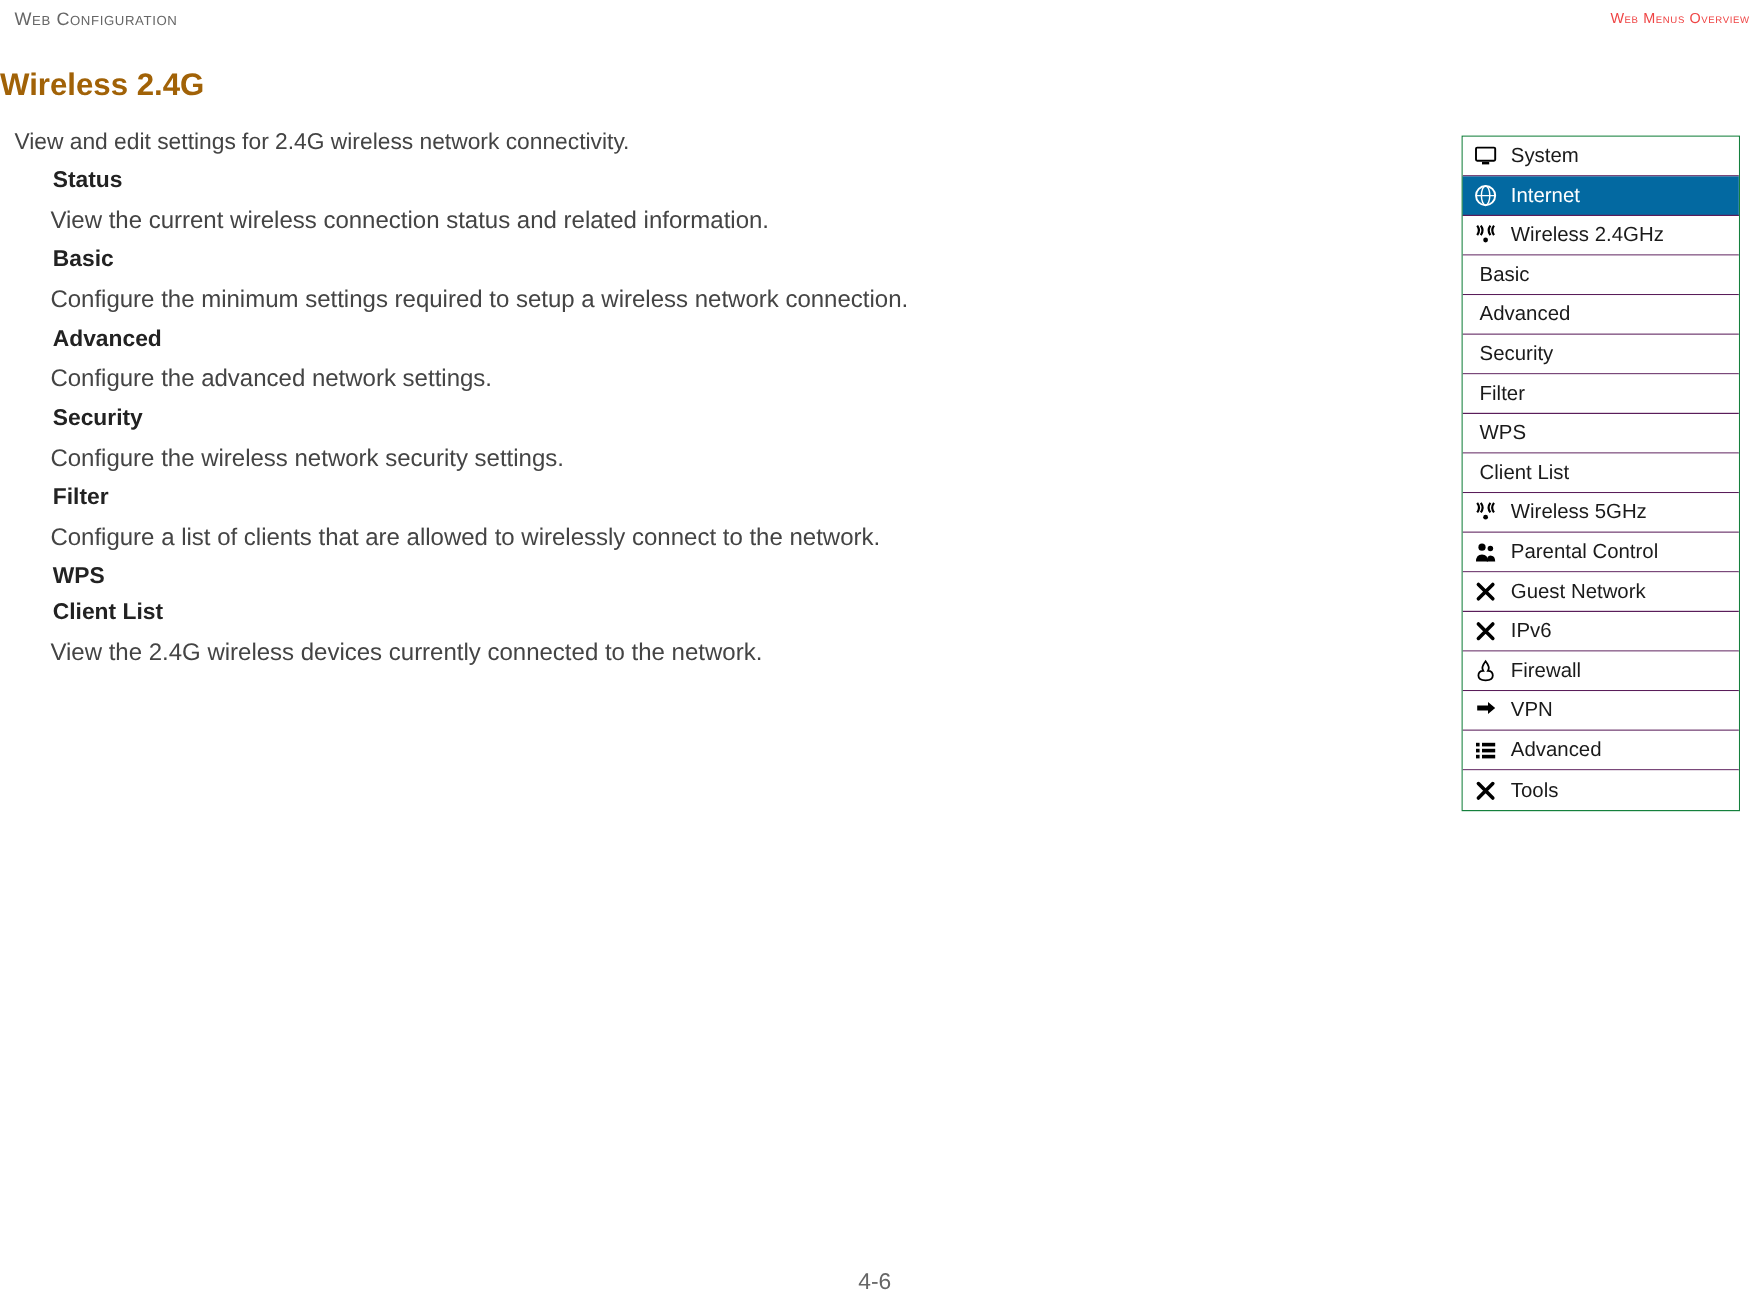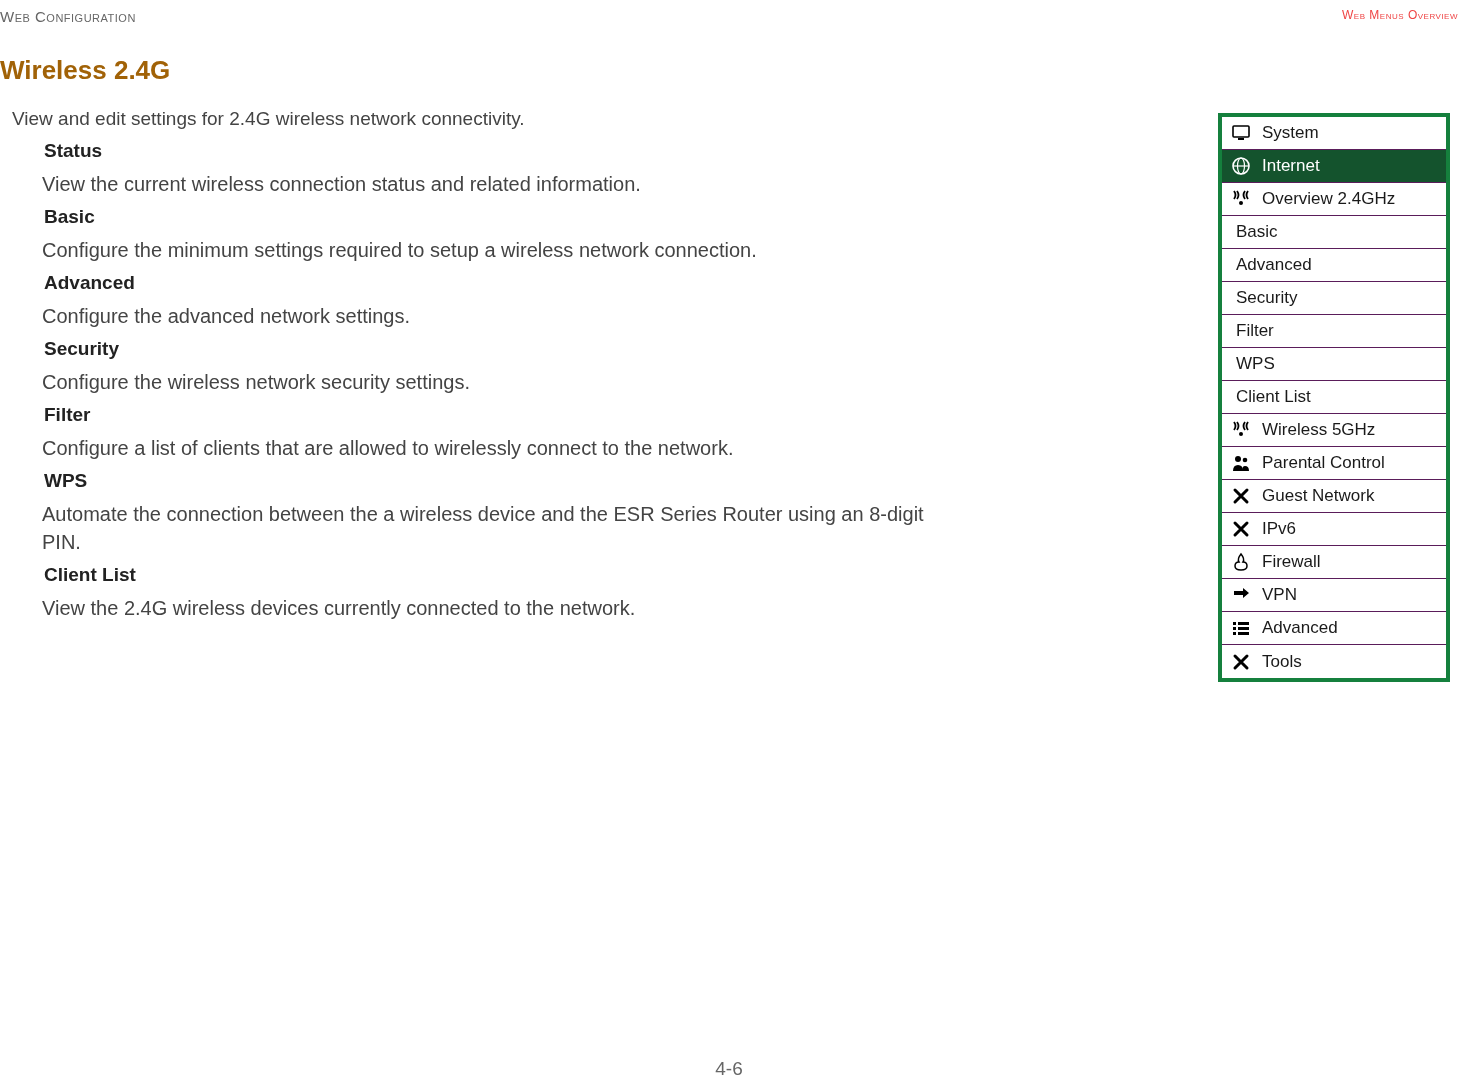--- a/index.html
+++ b/index.html
@@ -13,20 +13,21 @@
     padding: 0 20px;
   }
   .header-left {
     position: absolute;
     top: 8px;
     left: 0;
     font-size: 15px;
     font-variant: small-caps;
     color: #666;
     letter-spacing: 0.5px;
+    padding-left: 12px;
   }
   .header-right {
     position: absolute;
     top: 8px;
     right: 0;
     font-size: 12px;
     font-variant: small-caps;
     color: #ef4444;
     letter-spacing: 0.5px;
   }
@@ -63,36 +64,36 @@
     color: #444;
     margin-left: 30px;
     margin-bottom: 8px;
     line-height: 1.4;
   }
   .menu {
     position: absolute;
     top: 113px;
     right: 8px;
     width: 232px;
-    border: 4px solid #15803d;
+    border: 1px solid #15803d;
     background: #fff;
   }
   .menu-row {
     display: flex;
     align-items: center;
     height: 33px;
     padding: 0 8px;
     border-bottom: 1px solid #5a1d5a;
     font-size: 17px;
     color: #1a1a1a;
     background: #fff;
   }
   .menu-row:last-child { border-bottom: none; }
   .menu-row.selected {
-    background: #14532d;
+    background: #0369a1;
     color: #fff;
   }
   .menu-row .icon {
     display: inline-flex;
     width: 22px;
     height: 22px;
     margin-right: 10px;
     align-items: center;
     justify-content: center;
   }
@@ -130,21 +131,20 @@
   <div class="item-title">Advanced</div>
   <div class="item-desc">Configure the advanced network settings.</div>
 
   <div class="item-title">Security</div>
   <div class="item-desc">Configure the wireless network security settings.</div>
 
   <div class="item-title">Filter</div>
   <div class="item-desc">Configure a list of clients that are allowed to wirelessly connect to the network.</div>
 
   <div class="item-title">WPS</div>
-  <div class="item-desc">Automate the connection between the a wireless device and the ESR Series Router using an 8-digit PIN.</div>
 
   <div class="item-title">Client List</div>
   <div class="item-desc">View the 2.4G wireless devices currently connected to the network.</div>
 </div>
 
 <div class="menu">
   <div class="menu-row">
     <span class="icon">
       <svg width="20" height="20" viewBox="0 0 20 20">
           <rect x="2" y="3" width="16" height="11" rx="1" fill="none" stroke="#000" stroke-width="1.6"></rect>
@@ -164,21 +164,21 @@
     <span class="label">Internet</span>
   </div>
   <div class="menu-row">
     <span class="icon">
       <svg width="20" height="20" viewBox="0 0 20 20">
           <path d="M3 10 Q6 6 3 2 M6 10 Q9 6 6 2" fill="none" stroke="#000" stroke-width="1.8"></path>
           <path d="M17 10 Q14 6 17 2 M14 10 Q11 6 14 2" fill="none" stroke="#000" stroke-width="1.8"></path>
           <circle cx="10" cy="14" r="2" fill="#000"></circle>
         </svg>
     </span>
-    <span class="label">Overview 2.4GHz</span>
+    <span class="label">Wireless 2.4GHz</span>
   </div>
   <div class="menu-row sub">
     <span class="label">Basic</span>
   </div>
   <div class="menu-row sub">
     <span class="label">Advanced</span>
   </div>
   <div class="menu-row sub">
     <span class="label">Security</span>
   </div>

